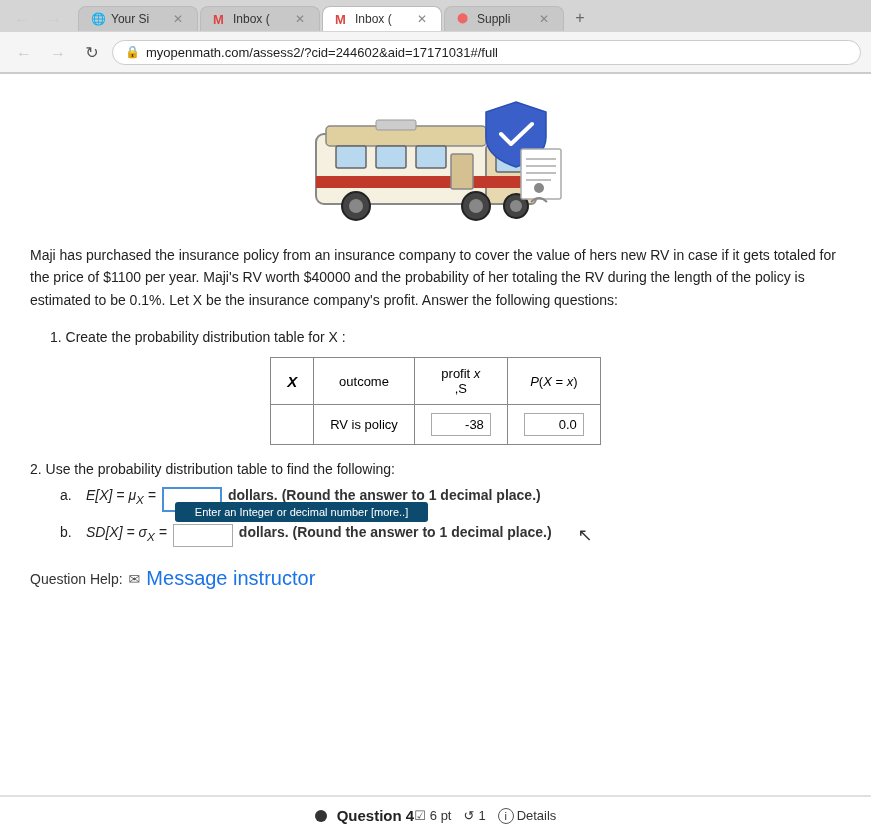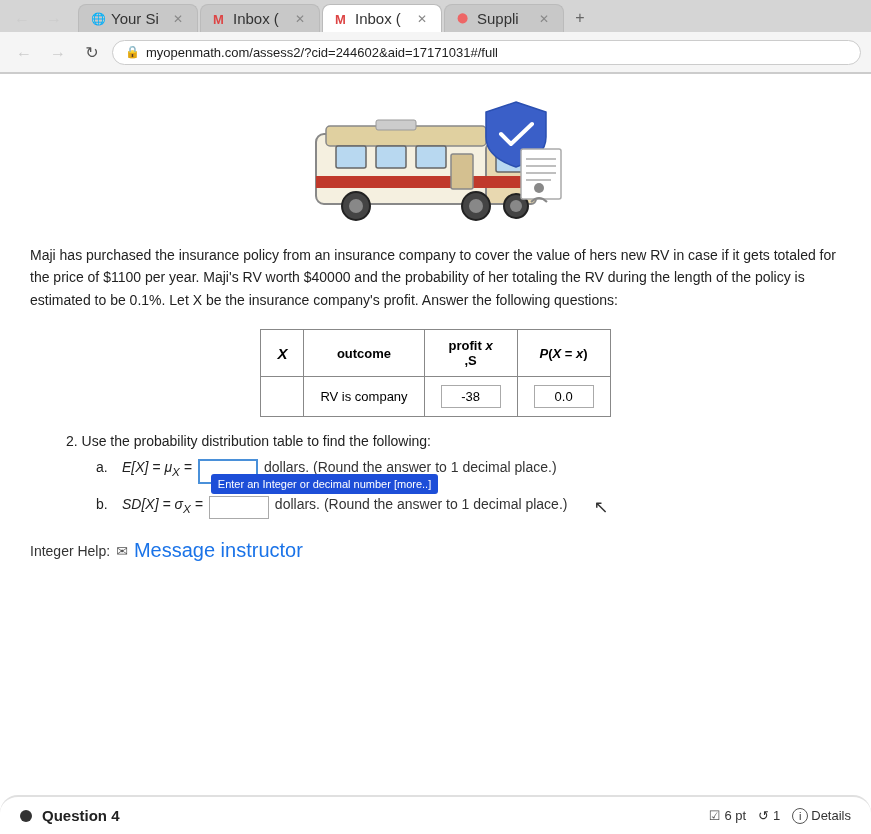--- a/index.html
+++ b/index.html
@@ -48,21 +48,21 @@
     .tab-icon {
       width: 14px;
       height: 14px;
       flex-shrink: 0;
     }
 
     .tab-label {
       white-space: nowrap;
       overflow: hidden;
       text-overflow: ellipsis;
-      font-size: 15px;
+      font-size: 12px;
     }
 
     .tab-close {
       margin-left: auto;
       font-size: 12px;
       color: #888;
       cursor: pointer;
       padding: 0 2px;
     }
 
@@ -172,50 +172,49 @@
       font-size: 13px;
     }
 
     .prob-table th, .prob-table td {
       border: 1px solid #888;
       padding: 8px 16px;
       text-align: center;
     }
 
     .prob-table th {
-      font-weight: bold;
+      font-weight: normal;
       background: #fff;
     }
 
     .prob-table .x-header {
       font-style: italic;
       font-weight: bold;
       font-size: 15px;
       border: 1px solid #888;
       padding: 6px 16px;
     }
 
     .input-cell {
       padding: 4px 8px;
     }
 
     .table-input {
       width: 60px;
       border: 1px solid #aaa;
       padding: 3px 6px;
       font-size: 13px;
-      text-align: center;
+      text-align: right;
     }
 
     
     .question-section {
       font-size: 14px;
       color: #222;
       margin-bottom: 16px;
-      margin-left: 36px;
     }
 
     .sub-questions {
       margin-left: 30px;
       margin-top: 10px;
     }
 
     .sub-q {
       margin-bottom: 12px;
       display: flex;
@@ -244,29 +243,30 @@
     }
 
     .answer-input.focused {
       border: 2px solid #4a90d9;
       outline: none;
     }
 
     .inline-note {
       font-size: 14px;
       color: #333;
+      font-weight: bold;
     }
 
     
     .tooltip-popup {
       display: inline-block;
-      background: #1d4ed8;
+      background: #0c4a6e;
       color: #fff;
       font-size: 11px;
-      padding: 4px 7px;
+      padding: 4px 20px;
       border-radius: 3px;
       position: relative;
       margin-left: 2px;
       white-space: nowrap;
     }
 
     
     .question-help {
       font-size: 14px;
       color: #333;
@@ -291,22 +291,21 @@
     
     .bottom-bar {
       position: fixed;
       bottom: 0;
       width: 871px;
       background: #fff;
       border-top: 2px solid #e0e0e0;
       padding: 10px 20px;
       display: flex;
       align-items: center;
-      justify-content: space-between;
-      border-radius: 18px;
+      justify-content: center;
     }
 
     .question-nav {
       display: flex;
       align-items: center;
       gap: 10px;
     }
 
     .question-dot {
       width: 12px;
@@ -438,35 +437,36 @@
         <line x1="230" y1="86" x2="255" y2="86" stroke="#aaa" stroke-width="1.5"></line>
 
         <circle cx="243" cy="94" r="5" fill="#888"></circle>
         <path d="M235 108 Q243 100 251 108" stroke="#888" stroke-width="2" fill="none"></path>
       </svg>
     </div>
   </div>
 
   <p class="problem-text">Maji has purchased the insurance policy from an insurance company to cover the value of hers new RV in case if it gets totaled for the price of $1100 per year. Maji's RV worth $40000 and the probability of her totaling the RV during the length of the policy is estimated to be 0.1%. Let X be the insurance company's profit. Answer the following questions:</p>
 
+  <p class="question-label">1. Create the probability distribution table for X :</p>
 
   <div class="prob-table-container">
     <table class="prob-table">
       <thead>
         <tr>
           <th class="x-header" style="font-style:italic;font-weight:bold;">X</th>
           <th>outcome</th>
           <th>profit <em>x</em><br>,S</th>
           <th><em>P</em>(<em>X</em> = <em>x</em>)</th>
         </tr>
       </thead>
       <tbody>
         <tr>
           <td></td>
-          <td>RV is company</td>
+          <td>RV is policy</td>
           <td class="input-cell">
             <input class="table-input" type="text" value="-38" style="">
           </td>
           <td class="input-cell">
             <input class="table-input" type="text" value="0.0" style="">
           </td>
         </tr>
       </tbody>
     </table>
   </div>
@@ -496,21 +496,21 @@
           <div class="tooltip-popup" style="position:absolute;top:-22px;left:0;z-index:10;font-size:11px;">Enter an Integer or decimal number [more..]</div>
         </div>
         <span class="inline-note">dollars. (Round the answer to 1 decimal place.)</span>
 
         <span style="margin-left:20px;font-size:18px;color:#333;">↖</span>
       </div>
     </div>
   </div>
 
   <div class="question-help">
-    <span>Integer Help:</span>
+    <span>Question Help:</span>
     <span class="mail-icon">✉</span>
     <a class="help-link" href="#">Message instructor</a>
   </div>
 
 </div>
 
 <div class="bottom-bar">
   <div class="question-nav">
     <span class="question-dot"></span>
     <span class="question-name">Question 4</span>

